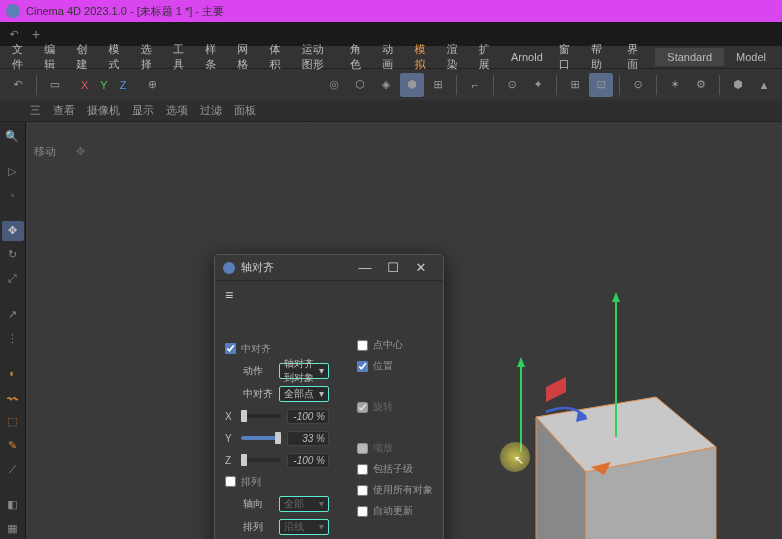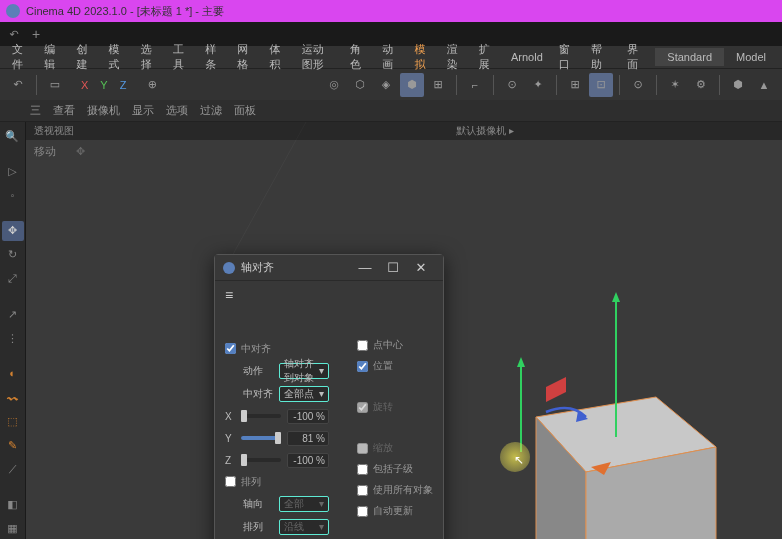--- a/index.html
+++ b/index.html
@@ -65,21 +65,21 @@
 .dlg-col.left { flex: 1; }
 .dlg-row { display: flex; align-items: center; gap: 6px; font-size: 10px; color: #bbb; }
 .dlg-row label { min-width: 30px; margin-left: 18px; }
 .dlg-row select, .dlg-row .select { background: #2a2a2a; border: 1px solid #5eead4; color: #bbb; font-size: 10px; padding: 1px 4px; flex: 1; border-radius: 2px; height: 16px; }
 .dlg-row .select { display: flex; align-items: center; justify-content: space-between; }
 .slider-row { display: flex; align-items: center; gap: 6px; }
 .slider-row .lbl { width: 10px; color: #bbb; font-size: 10px; }
 .slider-row .track { flex: 1; height: 4px; background: #2a2a2a; position: relative; border-radius: 2px; }
 .slider-row .fill { position: absolute; height: 100%; background: #5580c0; border-radius: 2px; }
 .slider-row .handle { position: absolute; width: 6px; height: 12px; background: #ccc; top: -4px; border-radius: 1px; }
-.slider-row .val { width: 42px; background: #2a2a2a; border: 1px solid #444; color: #bbb; font-size: 10px; text-align: right; padding: 1px 3px; border-radius: 2px; }
+.slider-row .val { width: 42px; background: #2a2a2a; border: 1px solid #444; color: #bbb; font-size: 10px; text-align: right; padding: 1px 3px; border-radius: 2px; font-style: italic; }
 .chk { display: flex; align-items: center; gap: 5px; font-size: 10px; color: #999; }
 .chk input { width: 11px; height: 11px; }
 .chk.blue input { accent-color: #5580c0; }
 .chk.dim { color: #666; margin-top: 20px; }
 .dlg-buttons { display: flex; justify-content: center; gap: 10px; padding: 8px; }
 .dlg-buttons button { background: #4a4a4a; border: none; color: #ccc; padding: 4px 18px; font-size: 10px; border-radius: 3px; cursor: pointer; }
 
 .cursor-highlight { position: absolute; left: 474px; top: 320px; width: 30px; height: 30px; background: radial-gradient(circle, rgba(230,220,80,0.8), rgba(230,220,80,0.2)); border-radius: 50%; z-index: 50; }
 .cursor-arrow { position: absolute; left: 488px; top: 331px; z-index: 51; color: #fff; font-size: 12px; }
 </style>
@@ -190,24 +190,20 @@
   </div>
 
   <div class="viewport">
     <svg class="grid-lines">
       <line x1="0" y1="380" x2="756" y2="150"></line>
       <line x1="0" y1="310" x2="756" y2="200"></line>
       <line x1="280" y1="0" x2="50" y2="417"></line>
       <line x1="420" y1="0" x2="680" y2="417"></line>
       <line x1="0" y1="240" x2="756" y2="280"></line>
     </svg>
-    <div class="vp-header">
-      <span>透视视图</span>
-      <span class="cam"><span>默认摄像机</span> ▸</span>
-    </div>
     <div class="vp-move">
       <span>移动</span><span class="plus">✥</span>
     </div>
 
     <svg class="cube-scene" viewBox="0 0 280 320">
 
       <polygon points="60,130 180,110 240,160 110,185" fill="#c8c8c8" stroke="#e09050" stroke-width="1"></polygon>
       <polygon points="60,130 110,185 110,305 60,255" fill="#888" stroke="#e09050" stroke-width="1"></polygon>
       <polygon points="110,185 240,160 240,280 110,305" fill="#aaa" stroke="#e09050" stroke-width="1"></polygon>
 
@@ -266,21 +262,21 @@
             <div class="handle" style="left:0"></div>
           </div>
         <div class="val">-100 %</div>
       </div>
       <div class="slider-row">
         <span class="lbl">Y</span>
         <div class="track">
             <div class="fill" style="left:0;width:100%"></div>
             <div class="handle" style="left:calc(100% - 6px)"></div>
           </div>
-        <div class="val">81 %</div>
+        <div class="val">33 %</div>
       </div>
       <div class="slider-row">
         <span class="lbl">Z</span>
         <div class="track">
             <div class="fill" style="left:0;width:0"></div>
             <div class="handle" style="left:0"></div>
           </div>
         <div class="val">-100 %</div>
       </div>
       <div class="chk">

